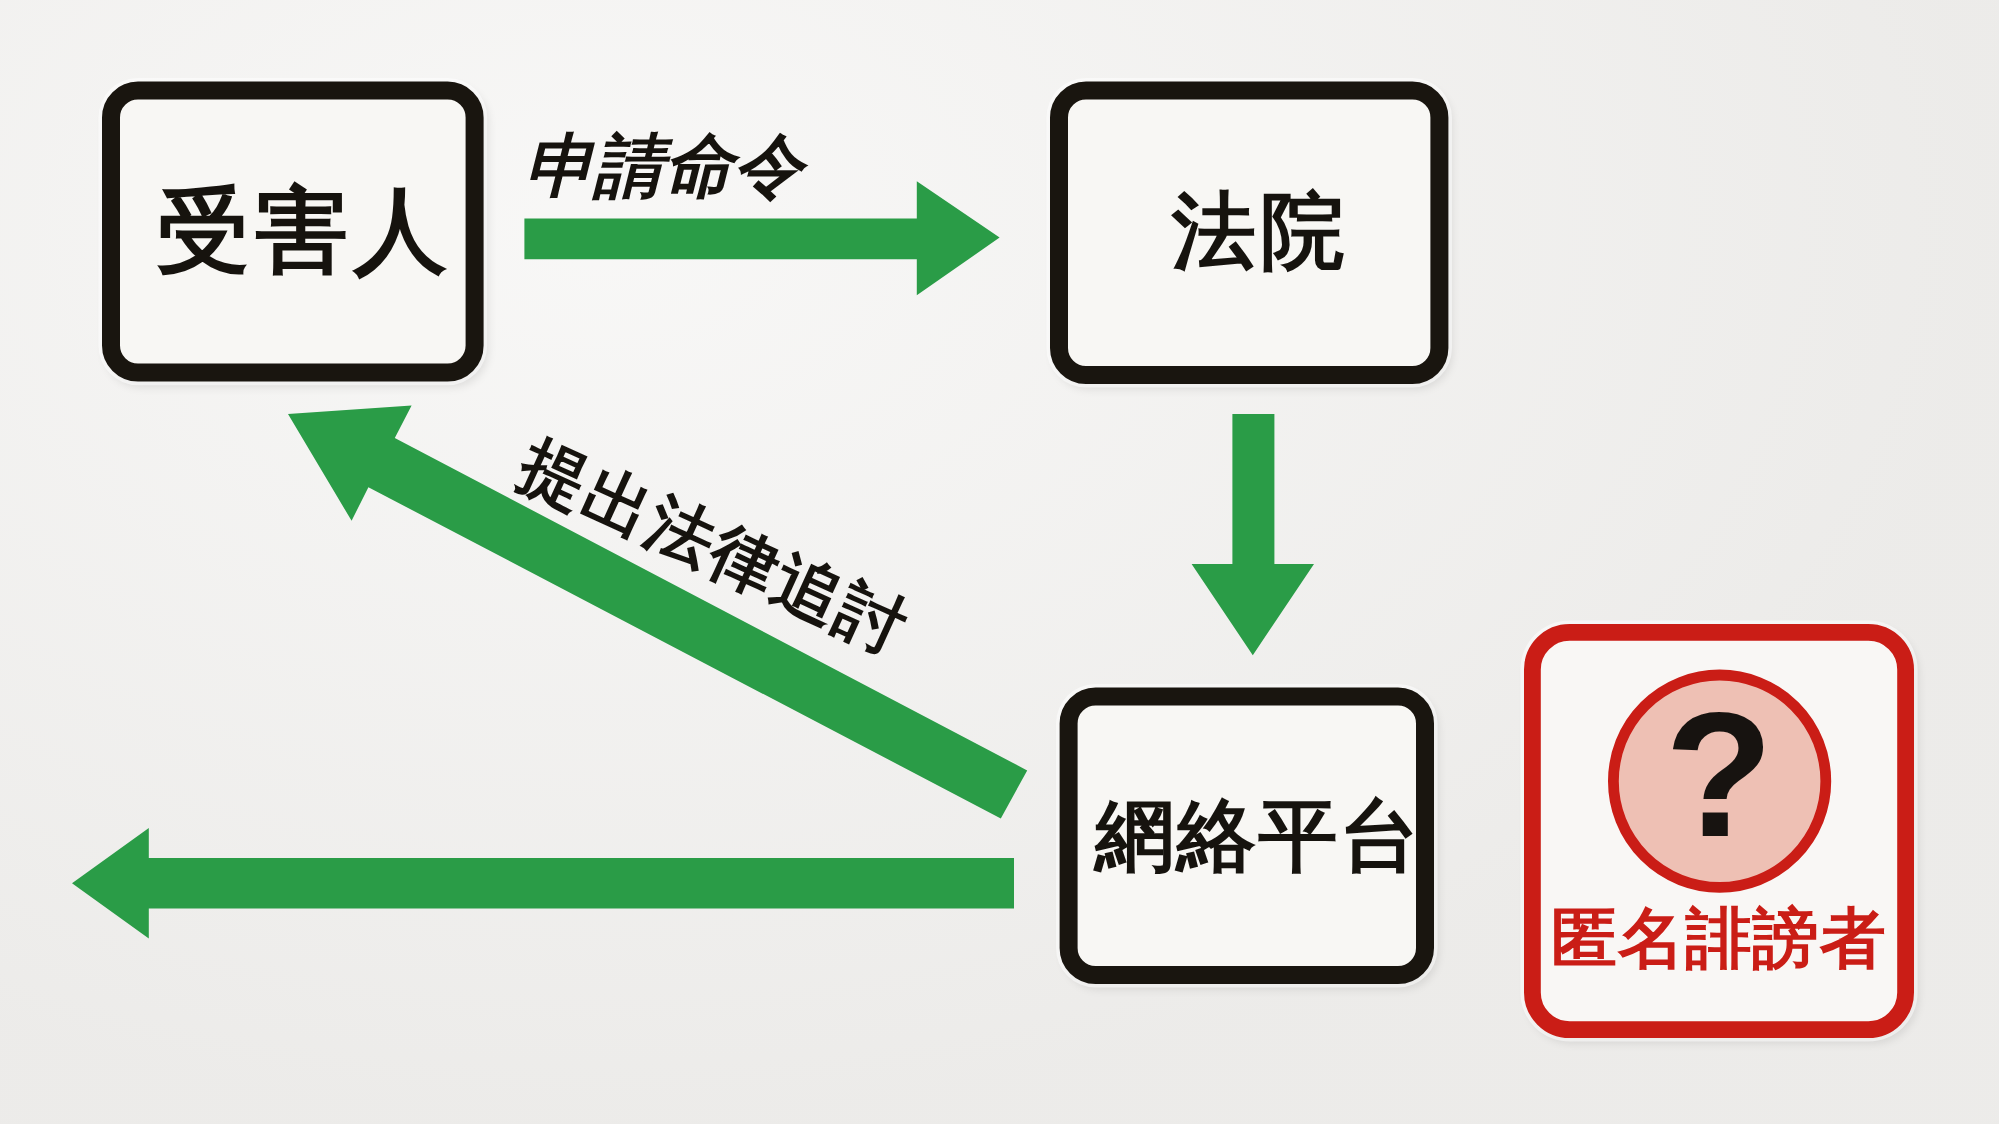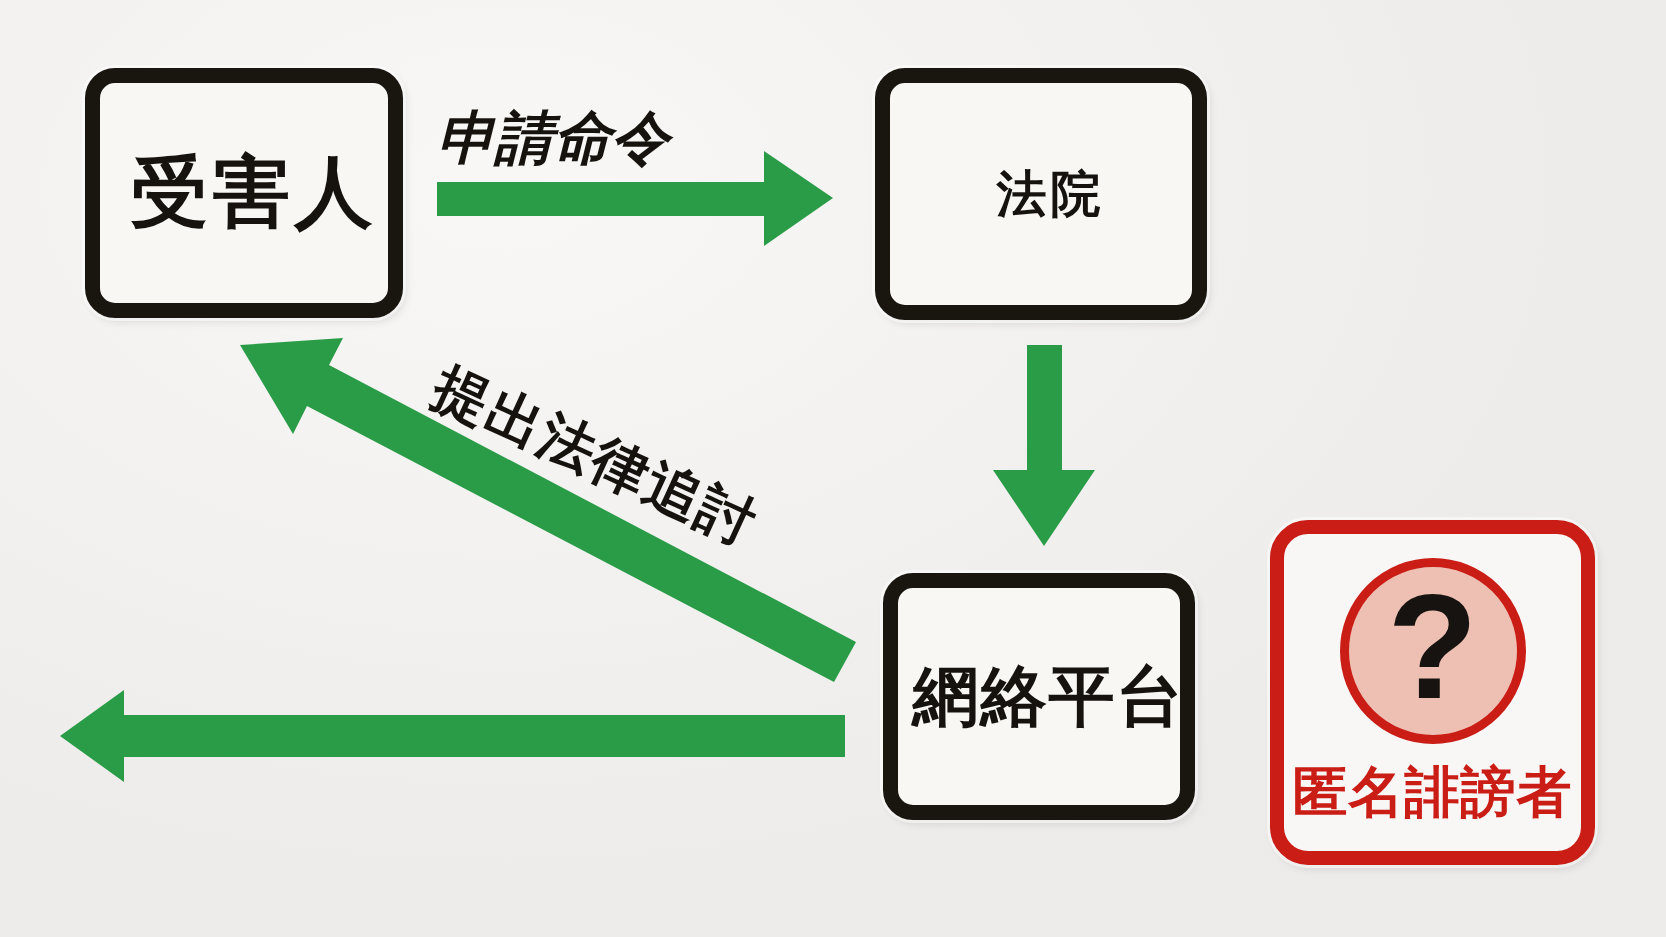--- a/index.html
+++ b/index.html
@@ -68,29 +68,29 @@
     justify-content: center;
   }
   .q-mark {
     font-size: 148px;
     font-weight: bold;
     color: #171310;
     line-height: 1;
     transform: translateY(-4px);
   }
   .alert-label {
-    margin-top: 12px;
+    margin-top: 2px;
     font-size: 55px;
     font-weight: bold;
     color: #ca1d16;
     letter-spacing: 1px;
     white-space: nowrap;
   }
   .lbl-victim   { font-size: 78px; }
-  .lbl-court    { font-size: 50px; }
+  .lbl-court    { font-size: 70px; }
   .lbl-platform { font-size: 66px; letter-spacing: 2px; }
 </style>
 </head>
 <body>
 
 <div class="canvas">
 
   <svg class="arrows" width="1666" height="937" viewBox="0 0 1666 937">
     <polygon fill="#2a9c47" points="437,182 764,182 764,151 833,198 764,246 764,216 437,216"></polygon>
     <polygon fill="#2a9c47" points="1027,345 1062,345 1062,470 1095,470 1044,546 993,470 1027,470"></polygon>

